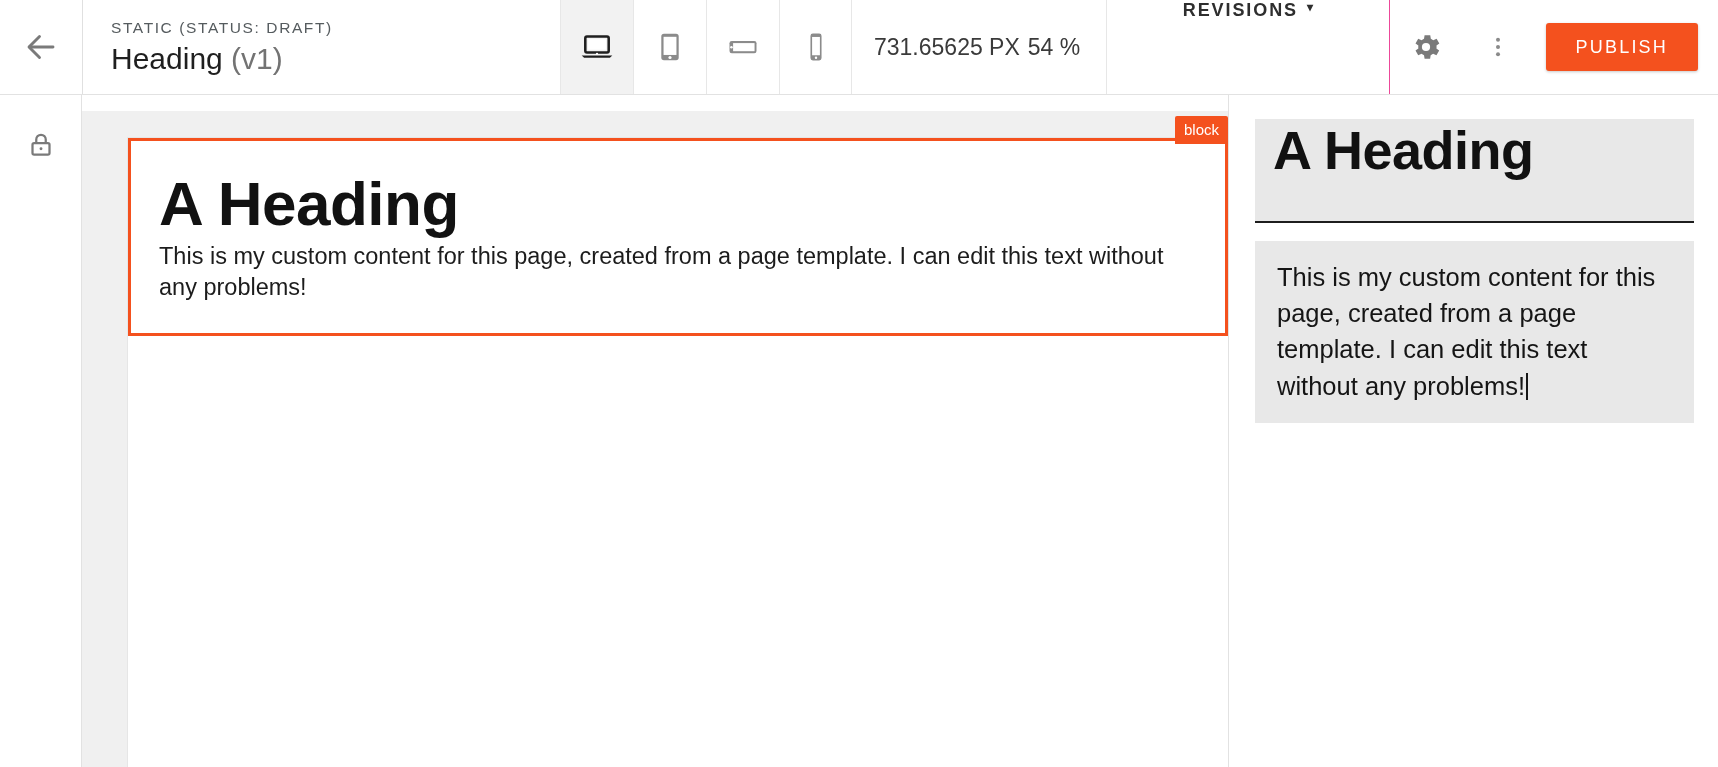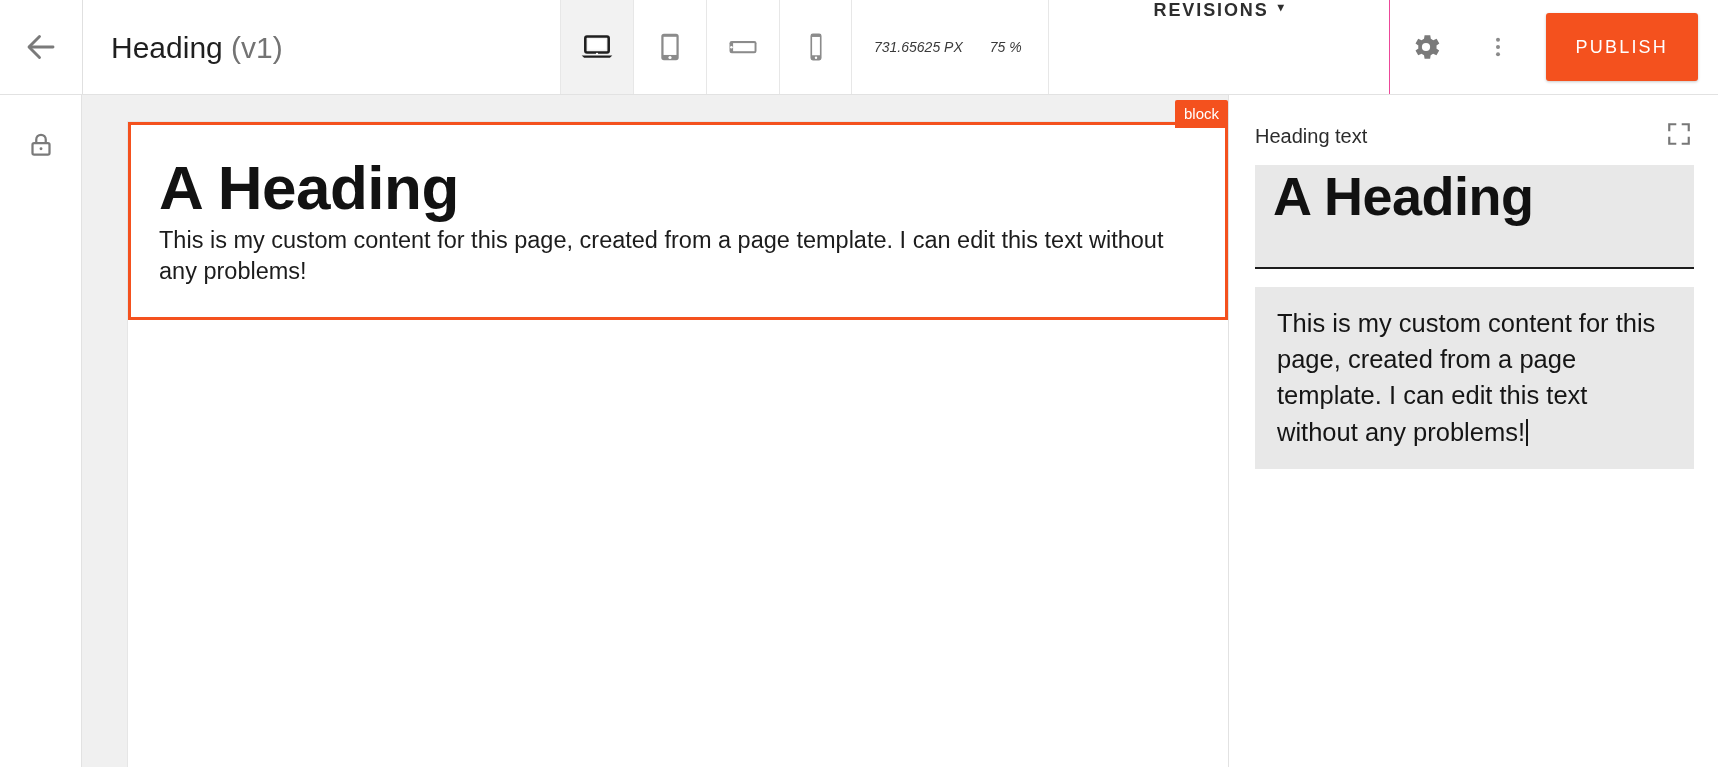--- a/index.html
+++ b/index.html
@@ -46,45 +46,44 @@
   .device-group { display: flex; align-items: stretch; }
   .device-btn {
     width: 73px; display: flex; align-items: center; justify-content: center;
     border-left: 1px solid #e7e7e7; cursor: pointer; background: #ffffff;
   }
   .device-btn:last-child { border-right: 1px solid #e7e7e7; }
   .device-btn.active { background: #f2f2f2; }
   .device-btn svg { display: block; }
 
   .zoom-cell {
-    display: flex; align-items: center; gap: 27px;
+    display: flex; align-items: center; gap: 8px;
     padding: 0 26px 0 22px;
-    font-size: 14px; color: #3a3a3a; white-space: nowrap;
+    font-size: 23px; color: #3a3a3a; white-space: nowrap;
     border-right: 1px solid #e7e7e7;
-    font-style: italic;
   }
 
   .revisions-cell {
     flex: 1; display: flex; align-items: flex-start; justify-content: center;
     border-right: 1px solid #ec4899; cursor: pointer; font-weight: bold;
   }
   .revisions-label {
     font-size: 18px; letter-spacing: 1.9px; color: #2e2e2e; white-space: nowrap;
   }
   .caret { margin-left: 9px; font-size: 12px; color: #2e2e2e; }
 
   .icon-btn {
     width: 72px; display: flex; align-items: center; justify-content: center;
     cursor: pointer;
   }
   .publish-cell { display: flex; align-items: center; padding: 0 20px 0 12px; }
   .publish-btn {
     background: #f4511e; color: #ffffff;
     border: none; border-radius: 3px;
-    height: 68px; padding: 0 30px;
+    height: 48px; padding: 0 30px;
     font-family: "Liberation Sans", sans-serif;
     font-size: 18px; letter-spacing: 2.2px; font-weight: 400;
     cursor: pointer; white-space: nowrap;
     box-shadow: 0 1px 3px rgba(0,0,0,0.22);
   }
 
   
   #body-row { flex: 1; display: flex; align-items: stretch; min-height: 0; }
 
   
@@ -93,20 +92,21 @@
     border-right: 1px solid #e2e2e2;
     padding-top: 22px; display: flex; flex-direction: column; align-items: center;
   }
   .rail-btn { width: 56px; height: 56px; display:flex; align-items:center; justify-content:center; cursor:pointer; }
 
   
   #canvas-area {
     flex: 1; background: #f0f0f0; position: relative; min-width: 0;
     display: flex; justify-content: flex-start;
     overflow: hidden;
+    margin-top: 16px;
   }
   #page-wrap { position: relative; width: 1100px; margin-left: 46px; }
   #page-sheet {
     background: #ffffff; width: 1100px; min-height: 720px;
     box-shadow: 0 0 0 1px #e6e6e6;
     margin-top: 27px;
   }
   #selected-block {
     border: 3px solid #f4511e;
     background: #ffffff;
@@ -178,20 +178,21 @@
   <div id="topbar">
 
     <div class="back-cell">
       <svg class="back-arrow" viewBox="0 0 24 24" fill="none" stroke="#7a7a7a" stroke-width="1.9" stroke-linecap="round" stroke-linejoin="round">
         <line x1="20" y1="12" x2="4.5" y2="12"></line>
         <polyline points="11,5 4,12 11,19"></polyline>
       </svg>
     </div>
 
     <div class="title-cell">
+      <div class="eyebrow">STATIC (STATUS: DRAFT)</div>
       <div class="doc-title">
         <span>Heading</span>
         <span class="version">(v1)</span>
       </div>
     </div>
 
     <div class="device-group">
 
       <div class="device-btn active">
         <svg width="36" height="36" viewBox="0 0 24 24">
@@ -223,21 +224,21 @@
           <rect x="8.3" y="3.0" width="7.4" height="18.0" rx="1.6" fill="#8b8b8b"></rect>
           <rect x="9.4" y="5.3" width="5.2" height="12.2" fill="#ffffff"></rect>
           <circle cx="12" cy="19.2" r="0.8" fill="#ffffff"></circle>
         </svg>
       </div>
 
     </div>
 
     <div class="zoom-cell">
       <span>731.65625 PX</span>
-      <span>75 %</span>
+      <span>54 %</span>
     </div>
 
     <div class="revisions-cell">
       <span class="revisions-label">REVISIONS</span>
       <span class="caret">▾</span>
     </div>
 
     <div class="icon-btn">
       <svg width="34" height="34" viewBox="0 0 24 24" fill="#7a7a7a">
         <path d="M19.4 13a7.8 7.8 0 0 0 0-2l2-1.5-1.9-3.3-2.4 1a7.6 7.6 0 0 0-1.7-1l-.4-2.5H11l-.4 2.5a7.6 7.6 0 0 0-1.7 1l-2.4-1L4.6 9.5 6.6 11a7.8 7.8 0 0 0 0 2l-2 1.5 1.9 3.3 2.4-1c.5.4 1.1.8 1.7 1l.4 2.5h3.9l.4-2.5c.6-.2 1.2-.6 1.7-1l2.4 1 1.9-3.3-2-1.5z"></path>
@@ -281,31 +282,20 @@
             <div id="block-paragraph">This is my custom content for this page, created from a page template. I can edit this text without any problems!</div>
           </div>
 
         </div>
       </div>
     </div>
 
     <div id="right-panel">
 
       <div class="field-group">
-        <div class="field-head">
-          <span class="field-label">Heading text</span>
-          <span class="expand-btn">
-            <svg width="26" height="26" viewBox="0 0 24 24" fill="none" stroke="#777777" stroke-width="2" stroke-linecap="square">
-              <polyline points="3,8.5 3,3 8.5,3"></polyline>
-              <polyline points="15.5,3 21,3 21,8.5"></polyline>
-              <polyline points="21,15.5 21,21 15.5,21"></polyline>
-              <polyline points="8.5,21 3,21 3,15.5"></polyline>
-            </svg>
-          </span>
-        </div>
         <div class="input-heading" contenteditable="false" style="">A Heading</div>
       </div>
 
       <div class="field-group">
         <div class="input-paragraph-wrap">
           <span class="input-paragraph">This is my custom content for this page, created from a page template. I can edit this text without any problems!</span><span class="text-caret"></span>
         </div>
       </div>
 
     </div>

